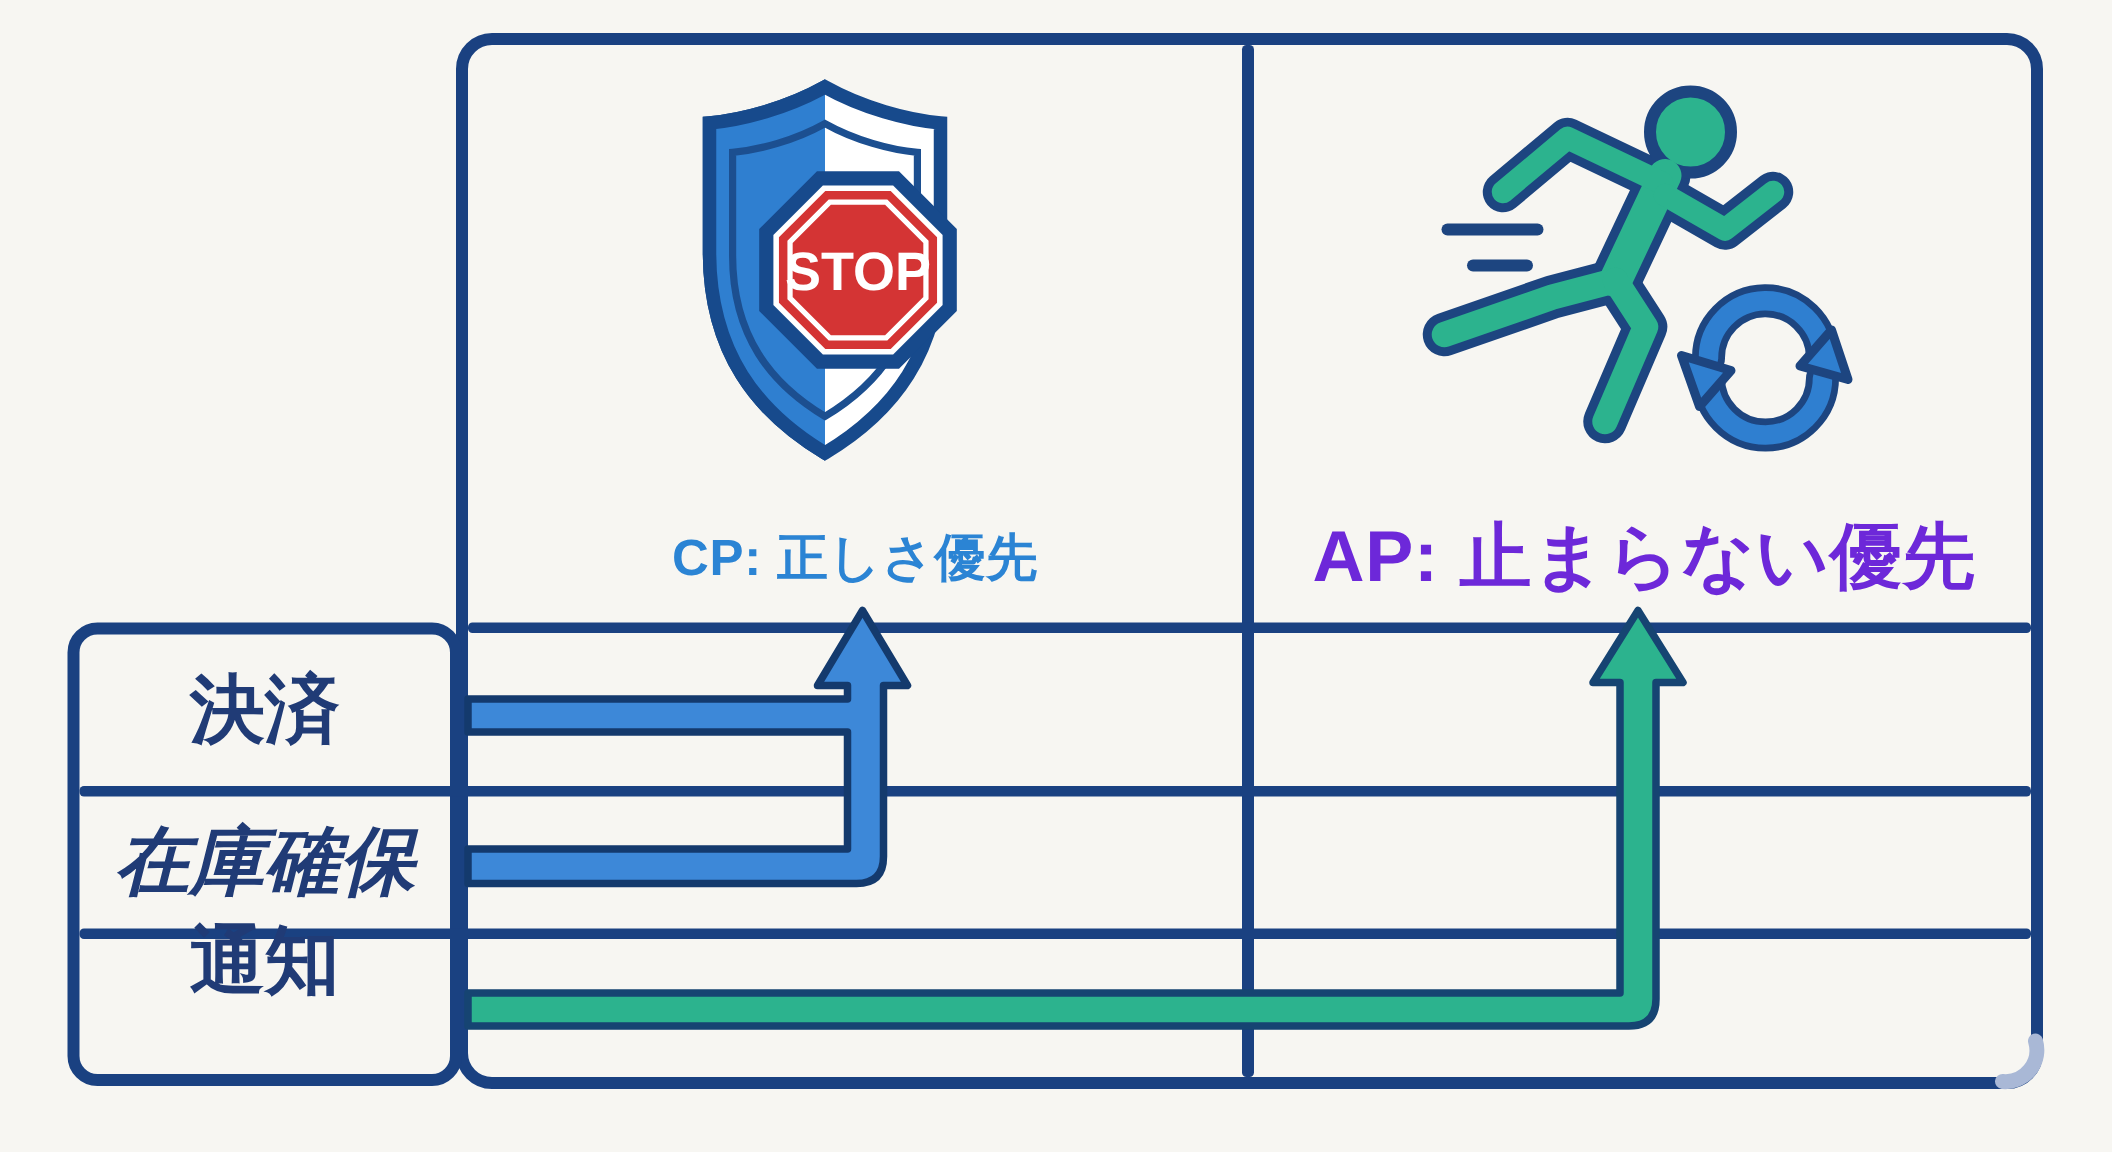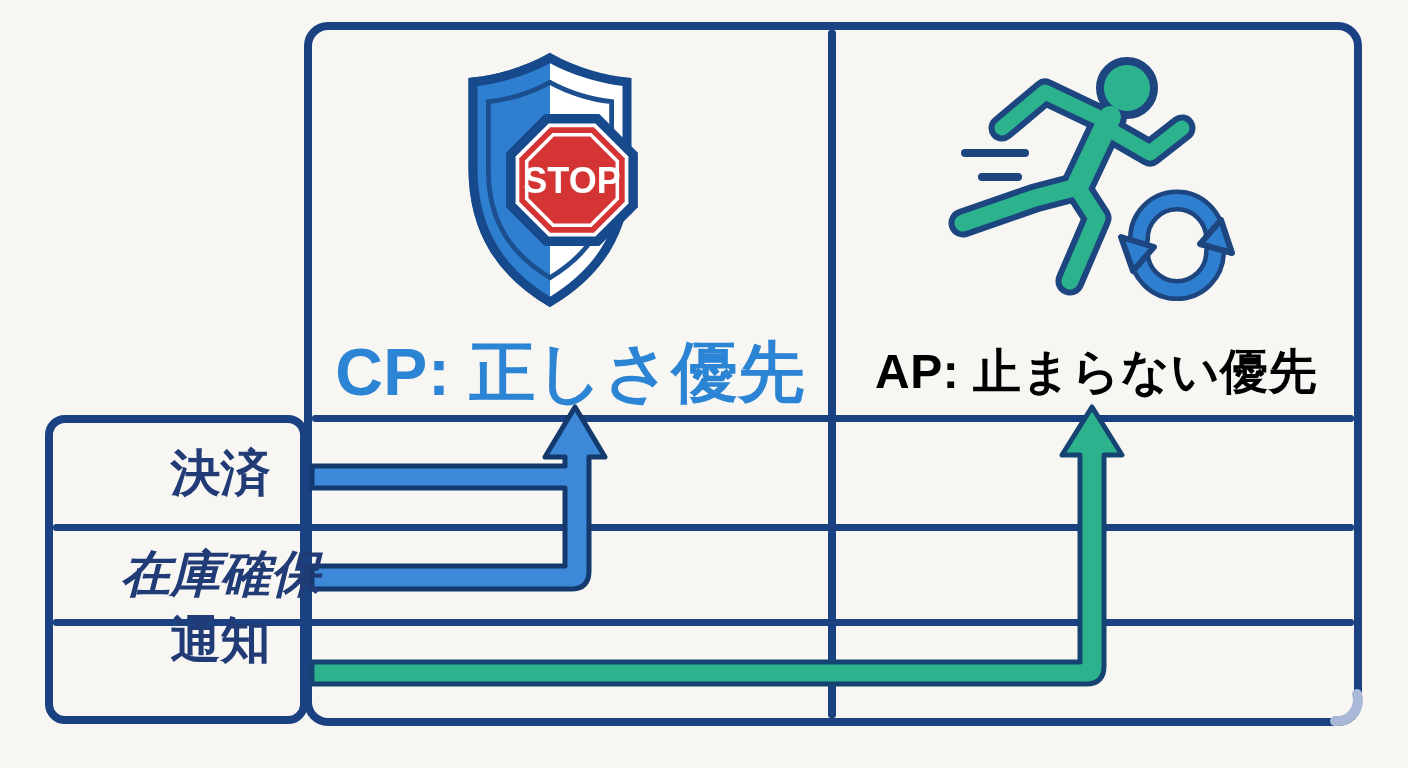--- a/index.html
+++ b/index.html
@@ -8,28 +8,28 @@
     background:#f7f6f2;
     font-family:"Liberation Sans","DejaVu Sans",sans-serif;
   }
   .box{
     position:absolute;border:8px solid #1a4181;border-radius:24px;
     background:transparent;box-sizing:border-box;
   }
   .hline{position:absolute;height:7px;background:#1a4181;border-radius:3px;z-index:1;}
   .vline{position:absolute;width:8px;background:#1a4181;border-radius:3px;z-index:1;}
   .panel-label{
-    position:absolute;text-align:center;font-weight:bold;font-size:66px;
+    position:absolute;text-align:center;font-weight:bold;font-size:34px;
     letter-spacing:0.5px;z-index:4;line-height:60px;
   }
   .cp-color{color:#2b84d4;}
-  .ap-color{color:#000000;text-align:center;}
+  .ap-color{color:#6d28d9;text-align:center;}
   .row-label{
     position:absolute;left:53px;width:247px;text-align:center;
-    font-weight:bold;font-size:50px;line-height:56px;color:#203b76;z-index:4;margin-left:44px;
+    font-weight:bold;font-size:50px;line-height:56px;color:#203b76;z-index:4;
   }
   svg{display:block;}
   .icon{position:absolute;z-index:3;}
   .arrows{position:absolute;left:0;top:0;z-index:2;}
   .curl{position:absolute;z-index:5;}
 </style>
 </head>
 <body>
 
 <div class="box" style="left:304px;top:22px;width:1058px;height:704px;"></div>

